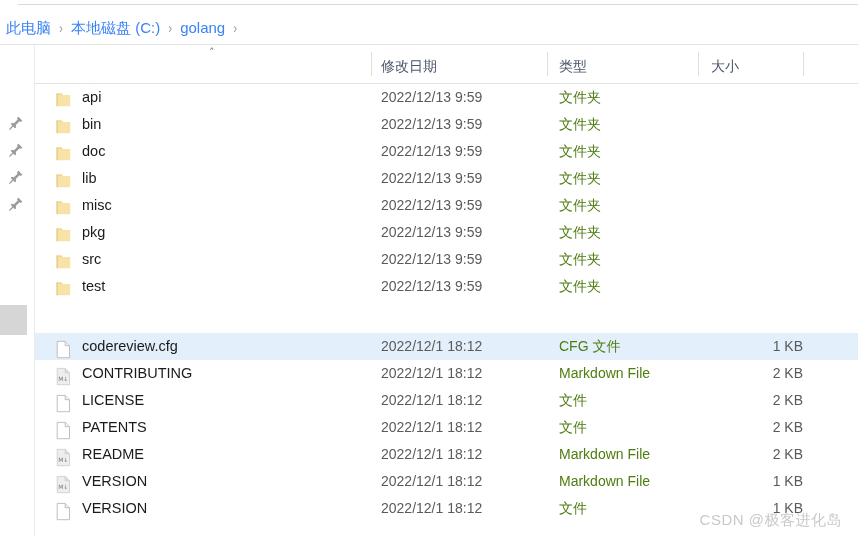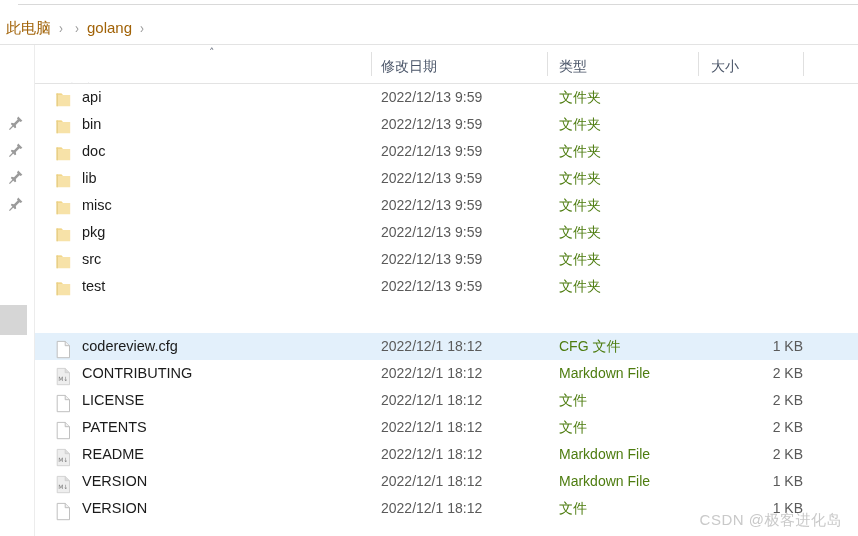--- a/index.html
+++ b/index.html
@@ -32,21 +32,21 @@
   #breadcrumb {
     position: absolute;
     left: 0; top: 17px;
     height: 22px;
     display: flex;
     align-items: center;
     white-space: nowrap;
   }
   .crumb {
     font-size: 15px;
-    color: #a16207;
+    color: #3b82f6;
     padding: 0 2px;
     line-height: 22px;
   }
   .crumb-sep {
     color: #9a9a9a;
     font-size: 12px;
     padding: 0 6px;
     line-height: 22px;
     transform: scaleY(1.25);
   }
@@ -211,20 +211,21 @@
 </style>
 </head>
 <body>
 
 <div id="top-strip">
   <div id="top-rule"></div>
   <div id="breadcrumb">
       <span class="crumb-sep clip-left">›</span>
       <span class="crumb">此电脑</span>
       <span class="crumb-sep">›</span>
+      <span class="crumb">本地磁盘 (C:)</span>
       <span class="crumb-sep">›</span>
       <span class="crumb">golang</span>
       <span class="crumb-sep">›</span>
     </div>
 </div>
 <div id="bc-underline"></div>
 
 <div id="left-rail">
   <div class="pin-icon" id="pin-0">
     <svg width="16" height="16" viewBox="0 0 16 16" aria-hidden="true">

